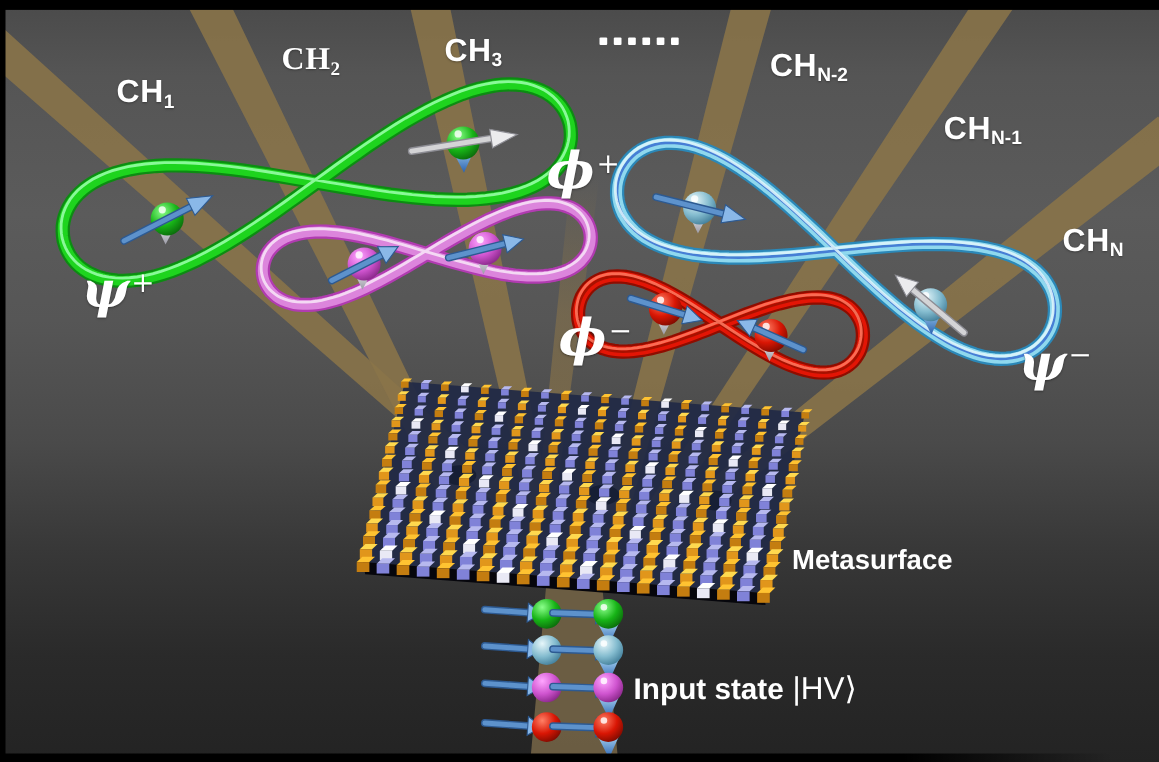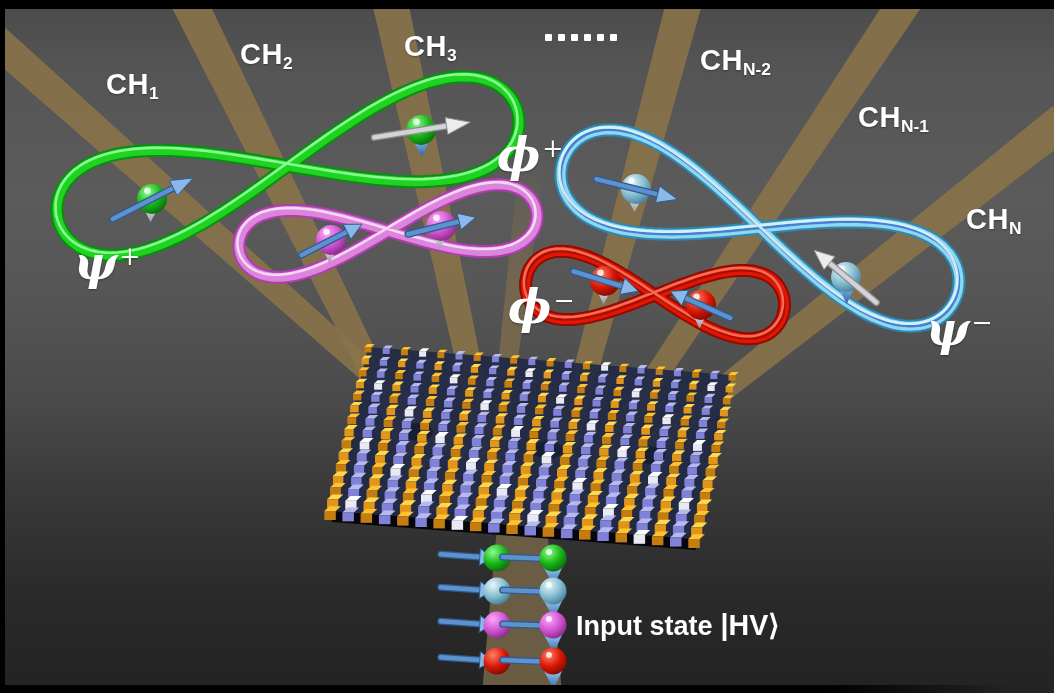--- a/index.html
+++ b/index.html
@@ -13,21 +13,21 @@
   #scene-svg{position:absolute;left:0;top:0;}
   .lbl{position:absolute;color:#fff;font-weight:bold;white-space:nowrap;user-select:none;}
   .ch{font-size:29px;letter-spacing:.5px;text-shadow:0 1px 2px rgba(0,0,0,.35);}
   .ch sub{font-size:.6em;vertical-align:-0.28em;letter-spacing:0;}
   .bell{font-family:"DejaVu Serif",serif;font-style:italic;font-weight:600;font-size:46px;
     text-shadow:0 1px 2px rgba(0,0,0,.4);}
   .bell sup{font-family:"DejaVu Serif",serif;font-style:normal;font-weight:400;
     font-size:.55em;vertical-align:.55em;margin-left:2px;}
   .meta-lbl{font-size:25px;}
   .input-lbl{font-size:27px;}
-  .input-lbl .ket{font-weight:bold;margin-left:8px;font-size:1.06em;}
+  .input-lbl .ket{font-weight:normal;margin-left:8px;font-size:1.06em;}
   #dots{position:absolute;left:545px;top:34px;display:flex;gap:6px;}
   #dots .dot{width:7px;height:7px;background:#fff;border-radius:1px;}
 </style>
 </head>
 <body>
 
 <div id="stage">
   <svg id="scene-svg" width="1054" height="693" viewBox="0 0 1054 693">
       <defs>
         <radialGradient id="g-green" cx="35%" cy="28%" r="80%">
@@ -889,34 +889,35 @@
           <circle cx="549" cy="655" r="3" fill="#fff" opacity="0.8"></circle>
         </g>
       </g>
     </svg>
 
   <div class="black-top"></div>
   <div class="black-left"></div>
   <div class="black-bottom"></div>
 
   <div class="lbl ch" style="left:70px;top:68px;margin-left:36px;"><span>CH</span><sub>1</sub></div>
-  <div class="lbl ch" style="left:240px;top:38px;"><span>CH</span><sub>2</sub></div>
+  <div class="lbl ch" style="left:256px;top:38px;font-family:Liberation Serif, serif;"><span>CH</span><sub>2</sub></div>
   <div class="lbl ch" style="left:404px;top:30px;"><span>CH</span><sub>3</sub></div>
   <div class="lbl ch" style="left:700px;top:44px;text-align:right;"><span>CH</span><sub>N-2</sub></div>
   <div class="lbl ch" style="left:858px;top:101px;"><span>CH</span><sub>N-1</sub></div>
   <div class="lbl ch" style="left:966px;top:203px;text-align:center;"><span>CH</span><sub>N</sub></div>
 
   <div id="dots">
       <span class="dot"></span>
       <span class="dot"></span>
       <span class="dot"></span>
       <span class="dot"></span>
       <span class="dot"></span>
       <span class="dot"></span>
     </div>
 
   <div class="lbl bell" style="left:74px;top:236px;"><span>ψ</span><sup>+</sup></div>
   <div class="lbl bell" style="left:497px;top:128px;"><span>ϕ</span><sup>+</sup></div>
   <div class="lbl bell" style="left:508px;top:280px;"><span>ϕ</span><sup>−</sup></div>
   <div class="lbl bell" style="left:926px;top:302px;"><span>ψ</span><sup>−</sup></div>
 
+  <div class="lbl meta-lbl" style="left:720px;top:495px;">Metasurface</div>
   <div class="lbl input-lbl" style="left:576px;top:608px;"><span>Input state</span><span class="ket">|HV⟩</span></div>
 </div>
 
 </body></html>

